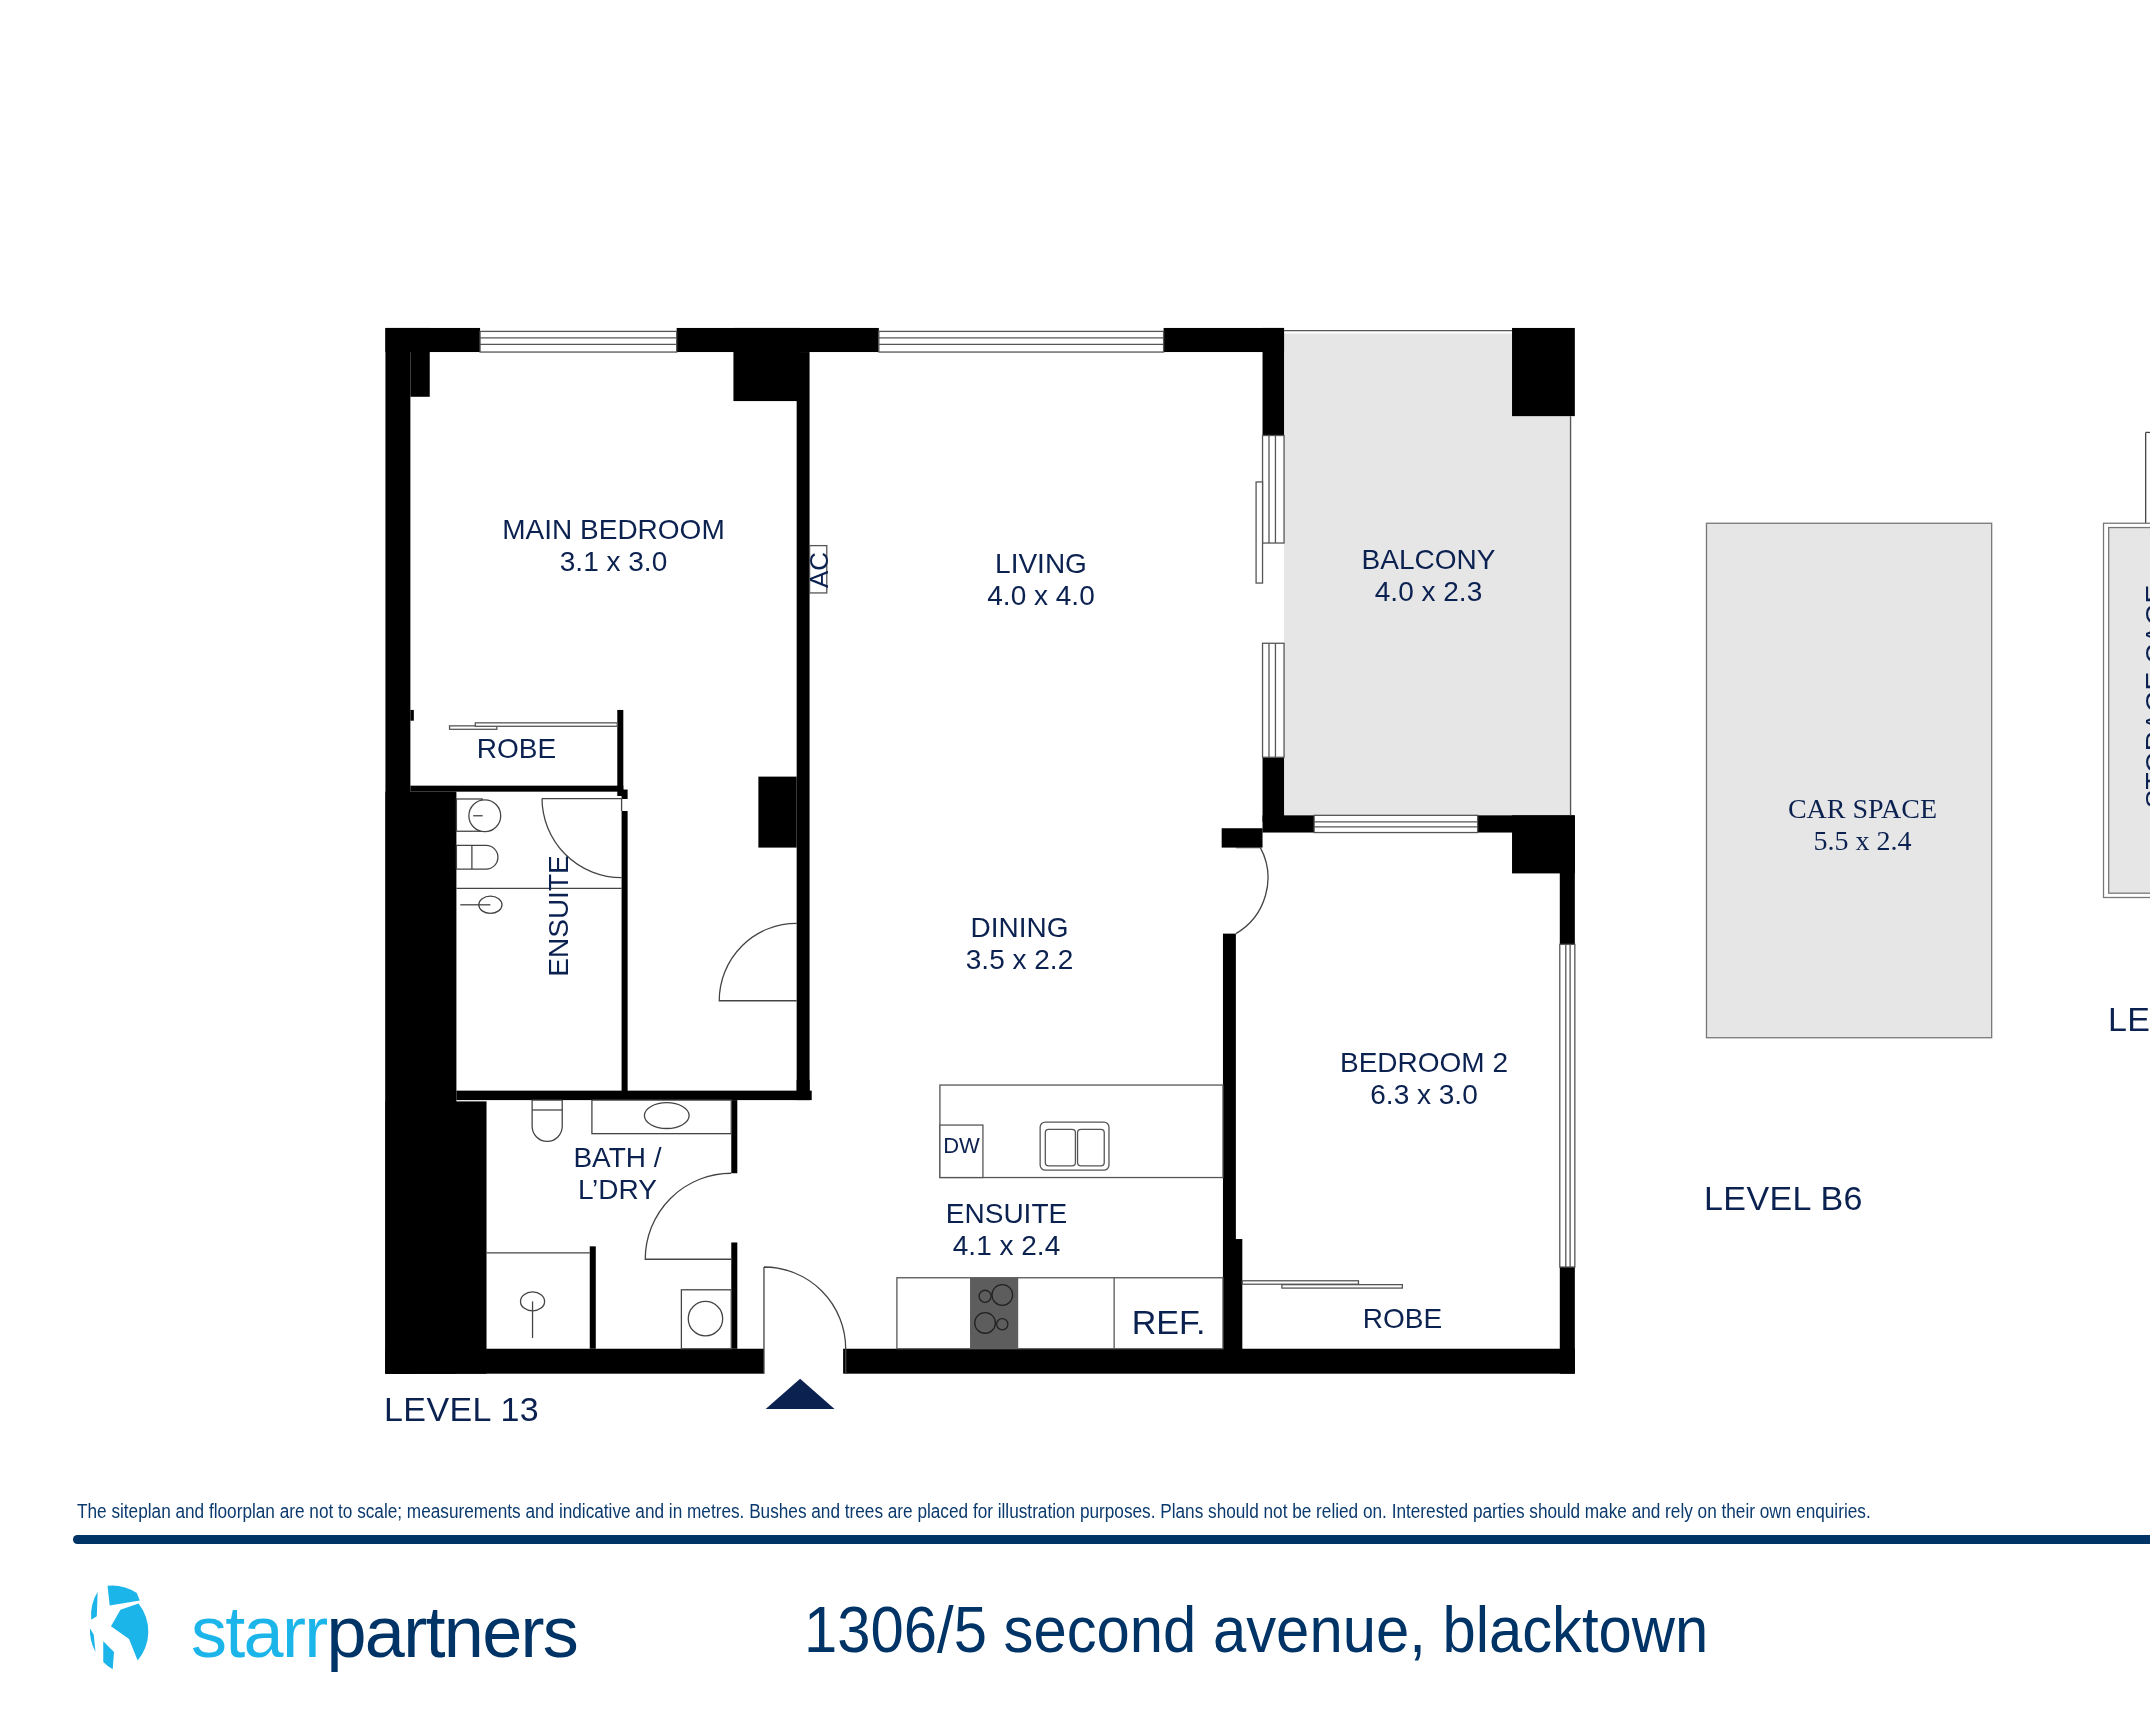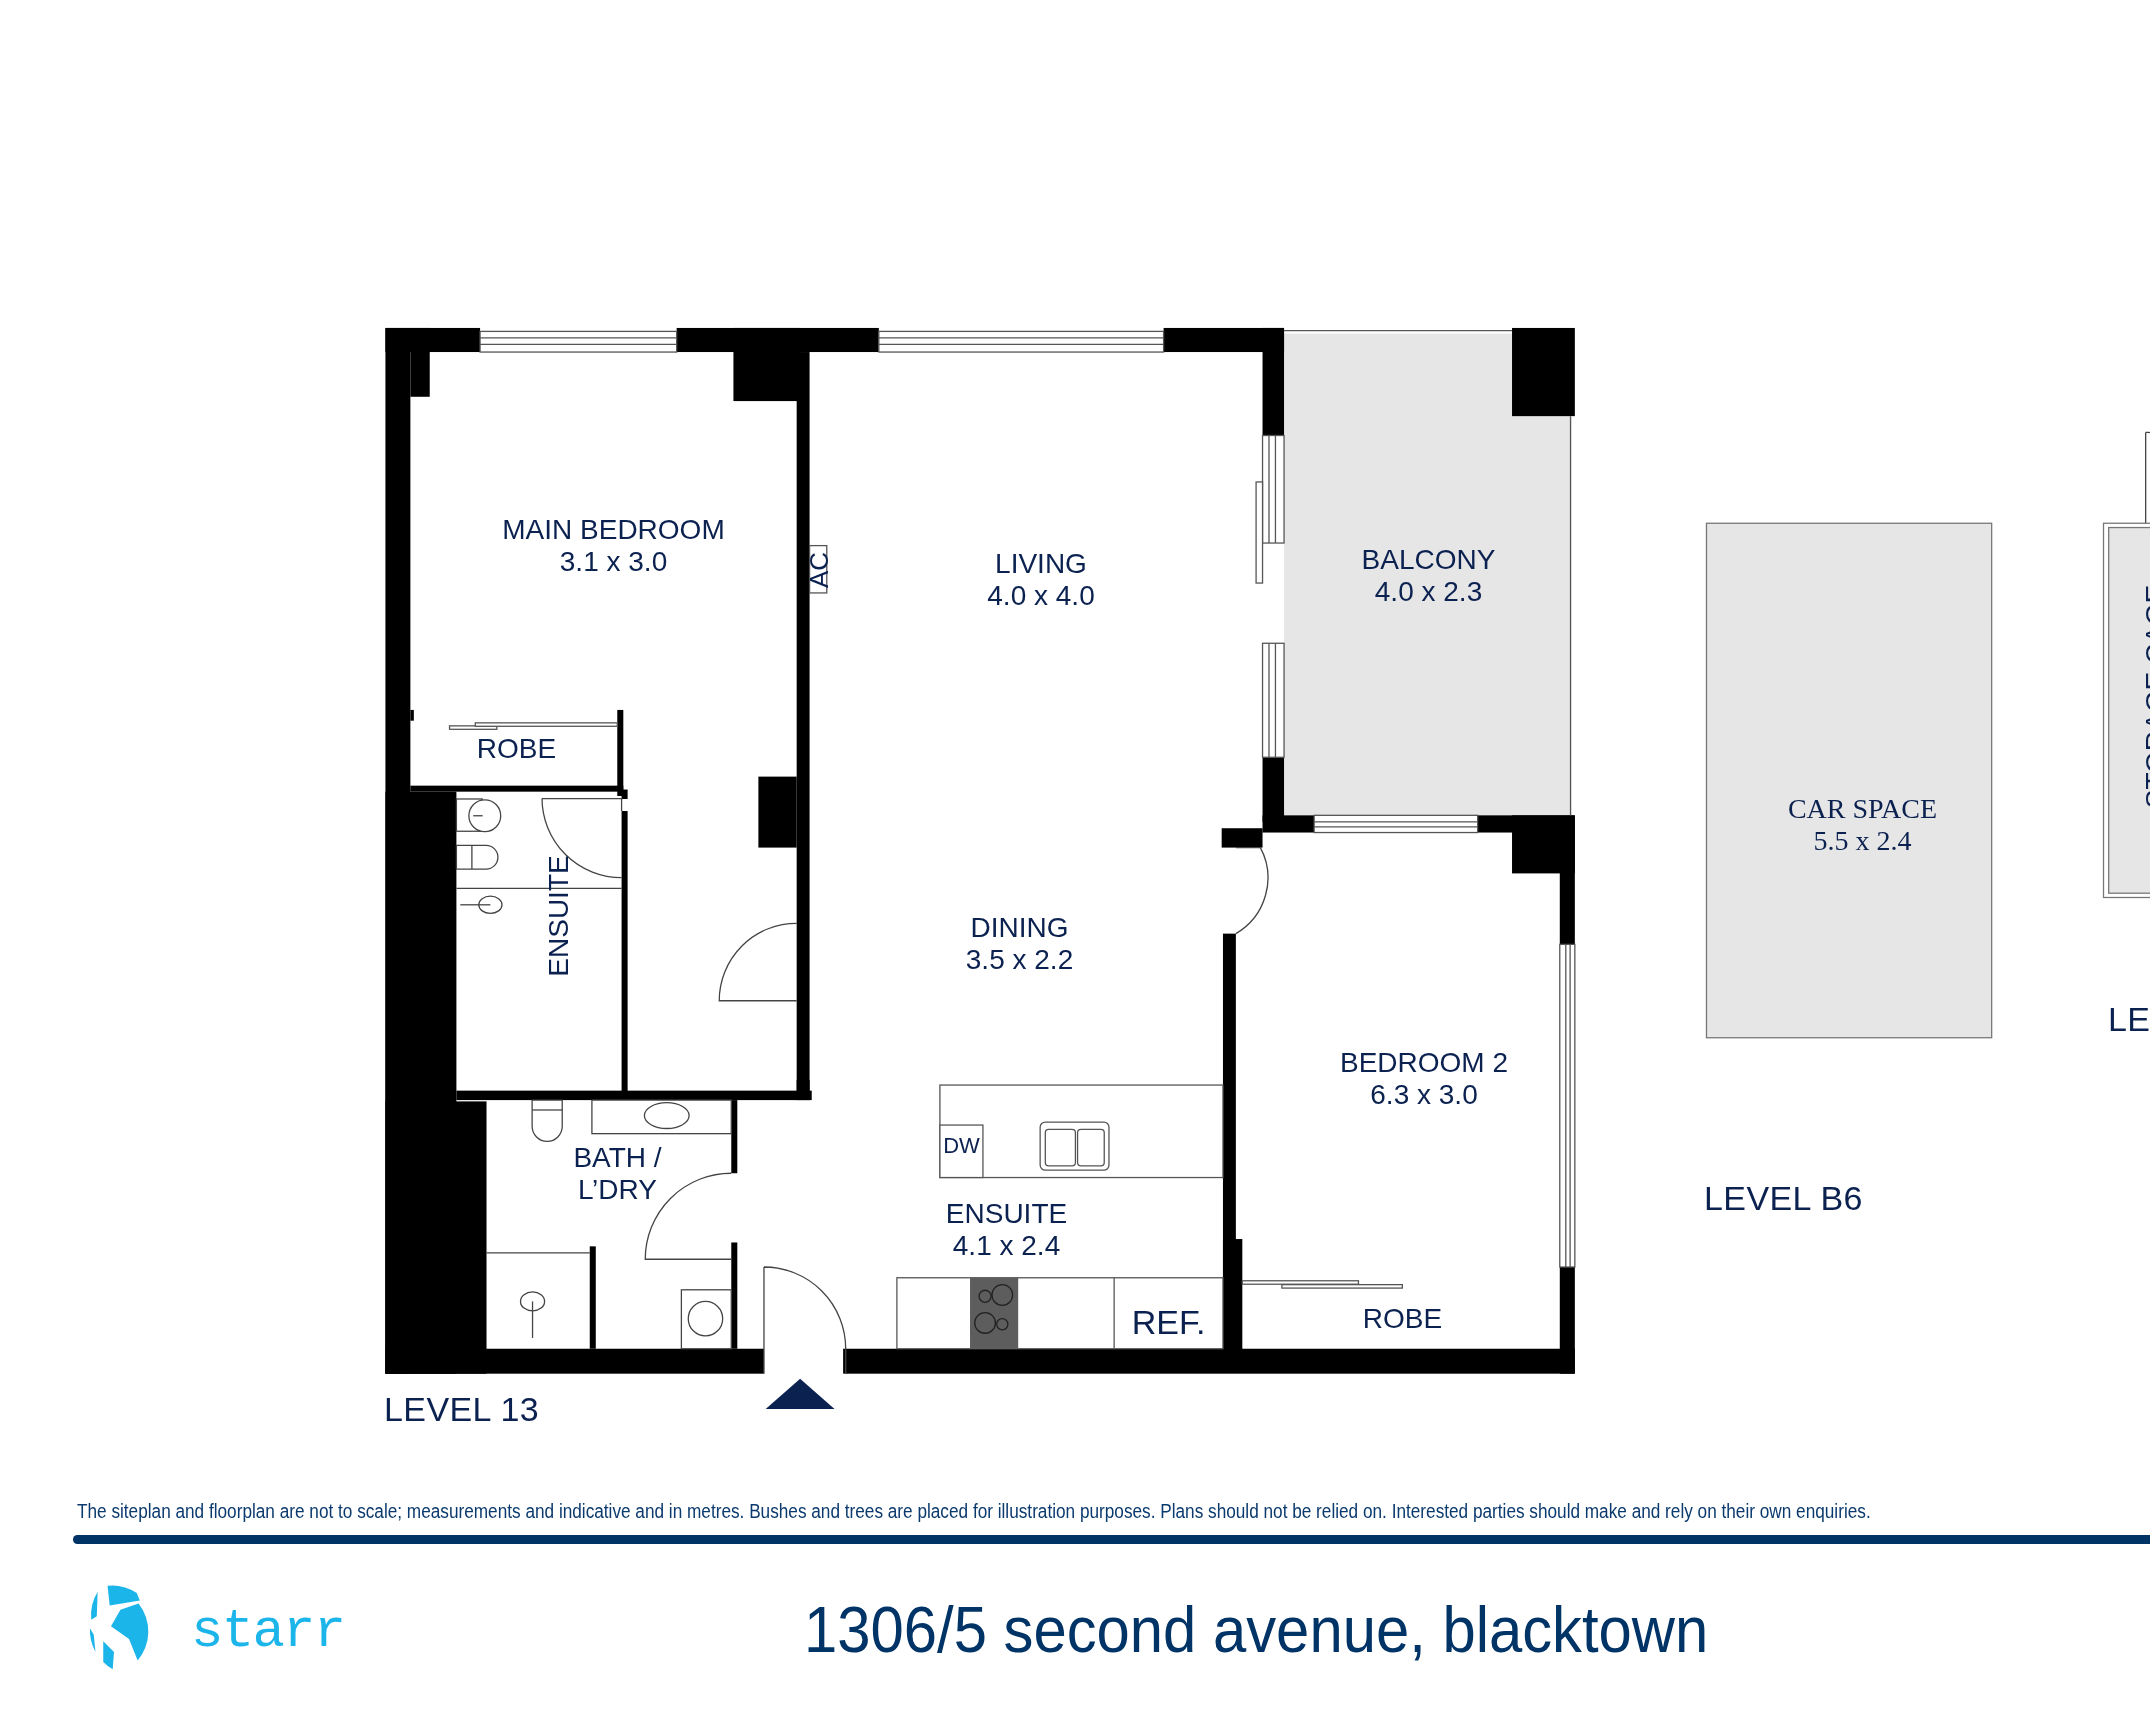--- a/index.html
+++ b/index.html
@@ -14,21 +14,21 @@
   .level-lbl { position:absolute; font-size:34px; color:#0b2150; white-space:nowrap;
                font-family:"Liberation Sans", sans-serif; letter-spacing:0.4px; }
   .vert { transform:rotate(-90deg); transform-origin:center center; }
   .disclaimer { position:absolute; left:77px; top:1500px; width:2443px;
                 font-size:20px; color:#0b3a6e; white-space:nowrap;
                 font-family:"Liberation Sans Narrow","Liberation Sans", sans-serif;
                 transform:scaleX(0.86); transform-origin:left center; }
   .rule { position:absolute; left:73px; top:1535px; width:2452px; height:8.6px;
           background:#003366; border-radius:4.3px; }
   .logo { position:absolute; left:88px; top:1574px; height:103px; display:flex; align-items:center; }
-  .logo-text { font-size:54px; letter-spacing:-1.7px; font-family:Liberation Mono, monospace;margin-top:12px; }
+  .logo-text { font-size:72px; letter-spacing:-1.7px; font-family:Liberation Sans, sans-serif;margin-top:12px; }
   .logo-starr { color:#1cb5ea; }
   .logo-partners { color:#003366; }
   .address { position:absolute; left:804px; top:1592px; font-size:65px; color:#003366;
              white-space:nowrap; transform:scaleX(0.92); transform-origin:left center;
              font-family:"Liberation Sans", sans-serif; }
 </style>
 </head>
 <body>
 
 <svg class="plan-svg" viewBox="0 0 6000 4000" xmlns="http://www.w3.org/2000/svg">
@@ -280,16 +280,17 @@
   <div class="room-name">STORAGE CAGE</div>
 
 </div>
 
 <div class="disclaimer">The siteplan and floorplan are not to scale; measurements and indicative and in metres. Bushes and trees are placed for illustration purposes. Plans should not be relied on. Interested parties should make and rely on their own enquiries.</div>
 <div class="rule"></div>
 
 <div class="logo">
   <span style="display:inline-block; width:103px;"></span>
   <span class="logo-text logo-starr">starr</span>
+    <span class="logo-text logo-partners">partners</span>
 </div>
 
 <div class="address">1306/5 second avenue, blacktown</div>
 
 
 </body></html>

